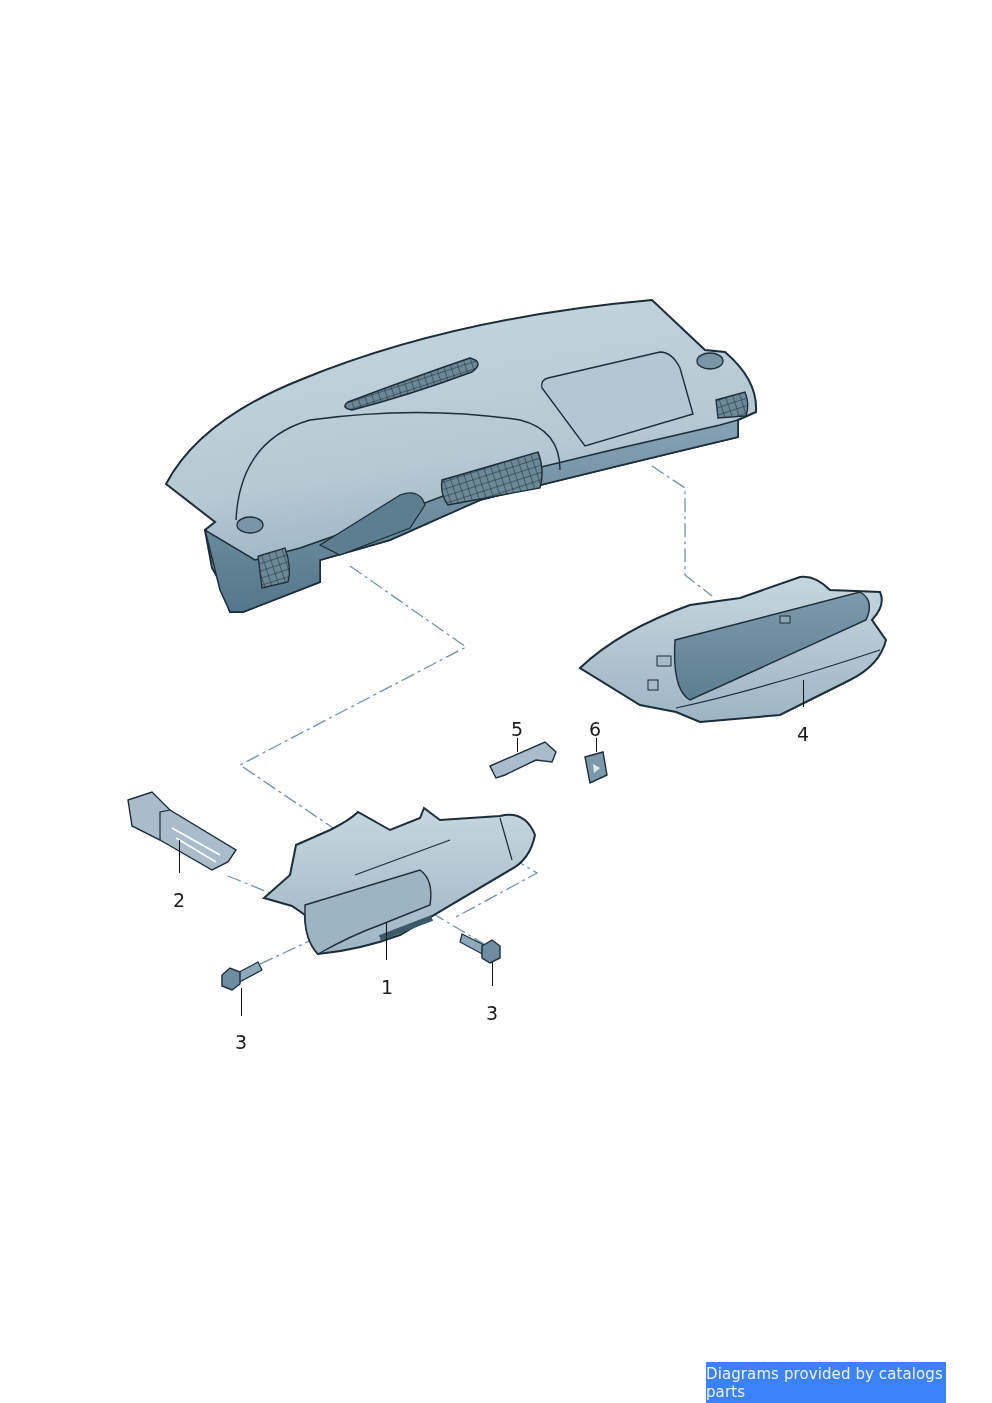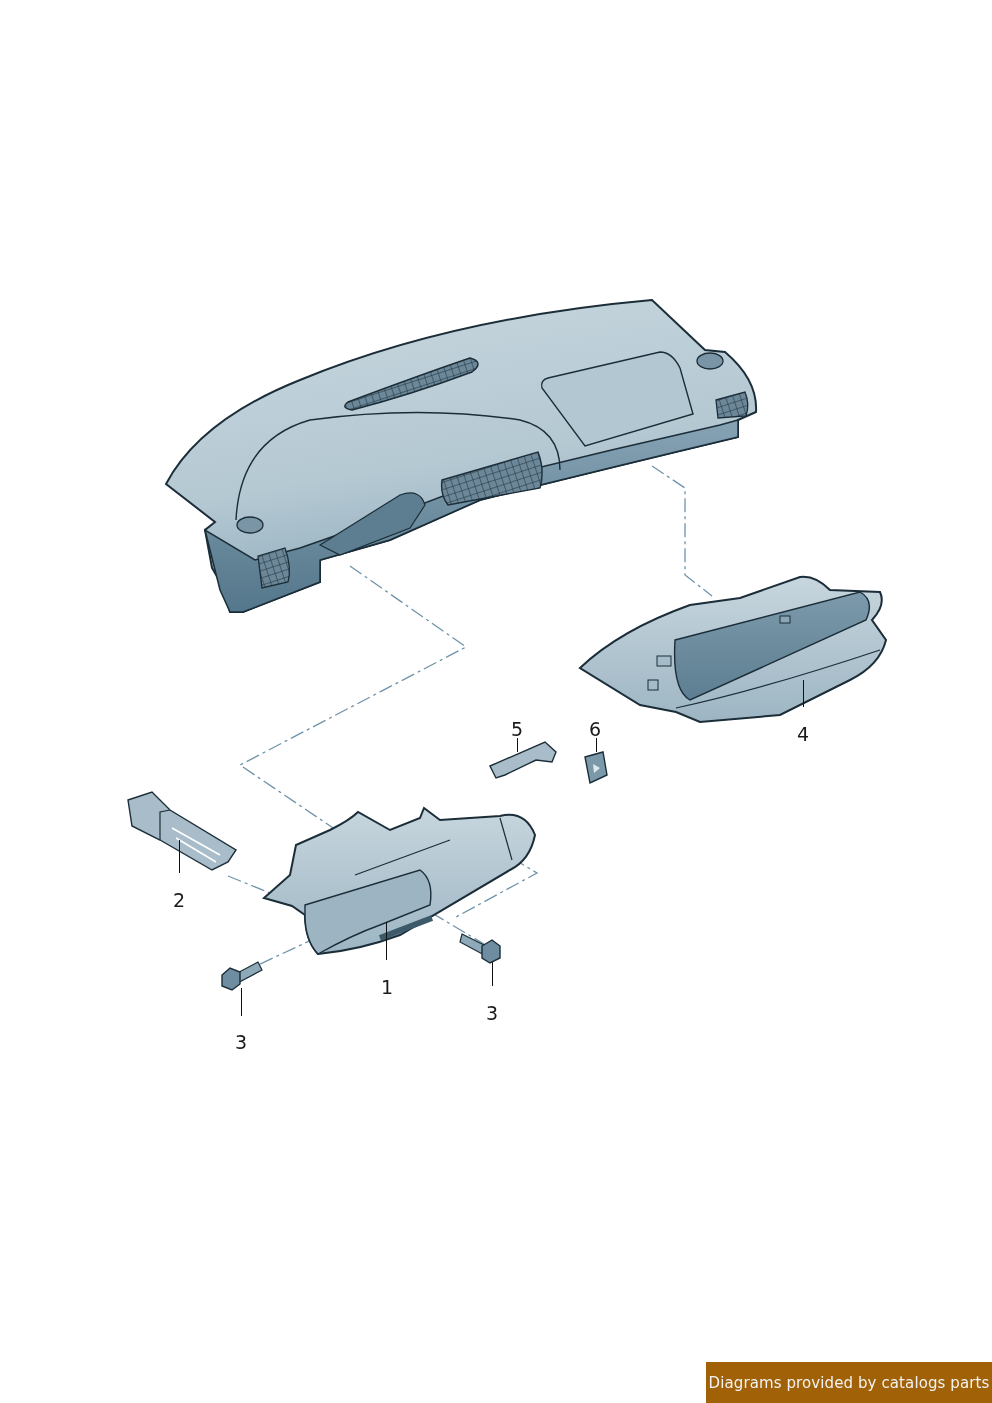--- a/index.html
+++ b/index.html
@@ -1,22 +1,22 @@
 <!DOCTYPE html>
 <html><head>
 <meta charset="utf-8">
 <style>
   html, body { margin: 0; padding: 0; background: #ffffff; }
   body { width: 992px; height: 1403px; position: relative; overflow: hidden;
          font-family: "DejaVu Sans", sans-serif; }
   .canvas { position: absolute; left: 0; top: 0; width: 992px; height: 1403px; }
   .callout { position: absolute; font-size: 19px; color: #1a1a1a; line-height: 1; transform: translateX(-50%); }
   .leader { position: absolute; width: 1.4px; background: #111; }
-  .footer-badge { position: absolute; left: 706px; top: 1362px; width: 286px; height: 41px;
-                  background: #a16207; color: #f2f2f2; font-size: 15px; display: flex;
+  .footer-badge { position: absolute; left: 706px; top: 1362px; width: 240px; height: 41px;
+                  background: #3b82f6; color: #f2f2f2; font-size: 15px; display: flex;
                   align-items: center; justify-content: center; letter-spacing: 0.1px; }
 </style>
 </head>
 <body>
 
 <svg class="canvas" viewBox="0 0 992 1403" xmlns="http://www.w3.org/2000/svg">
   <defs>
     <linearGradient id="dashTop" x1="0" y1="0" x2="0.3" y2="1">
       <stop offset="0" stop-color="#c8d7df"></stop>
       <stop offset="0.6" stop-color="#b5c9d3"></stop>

